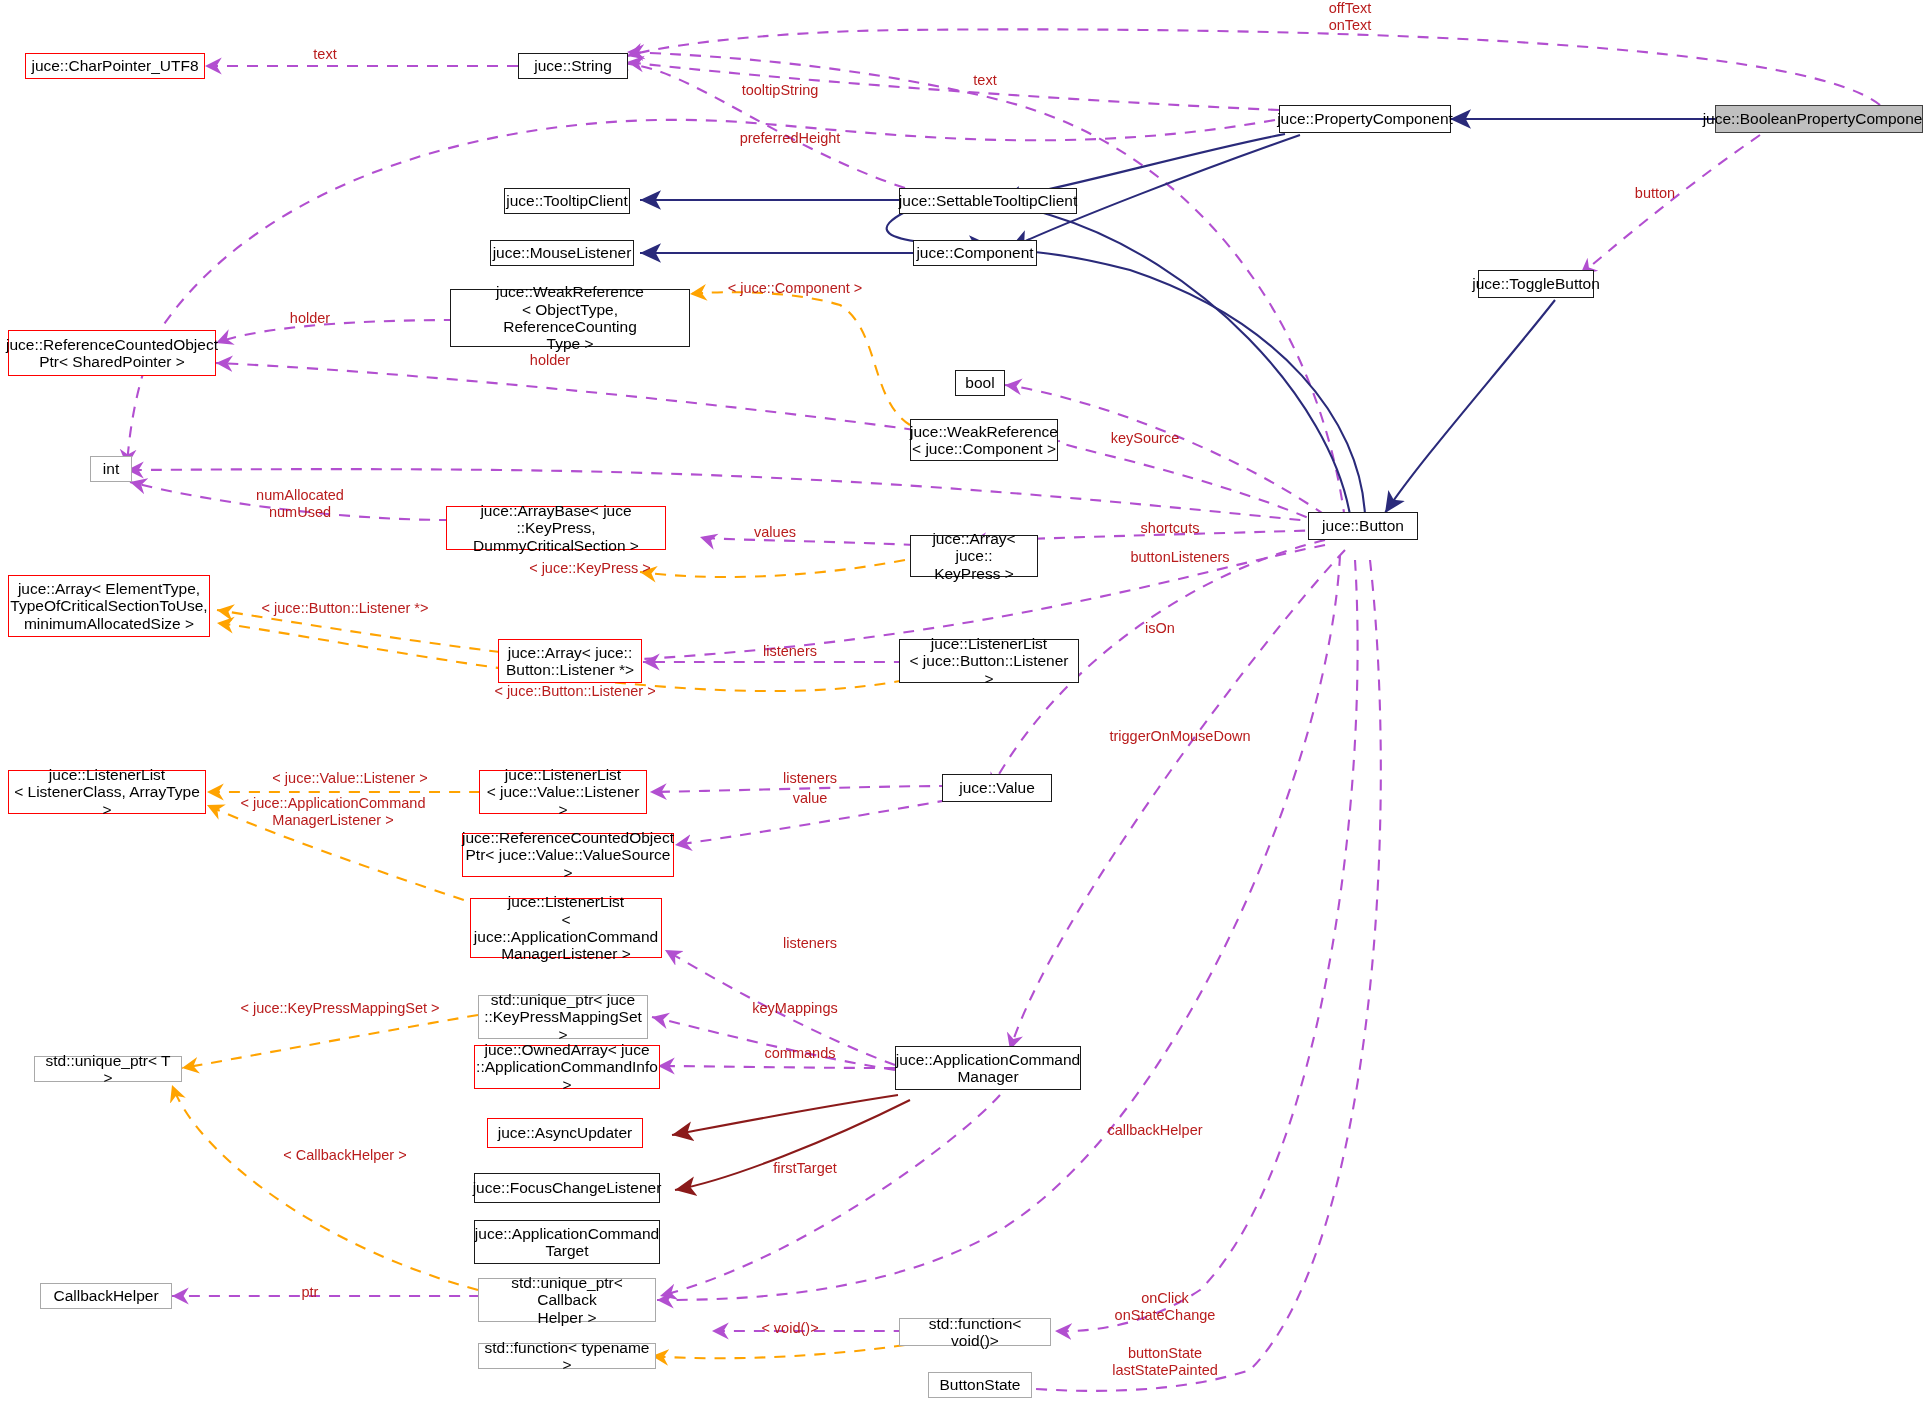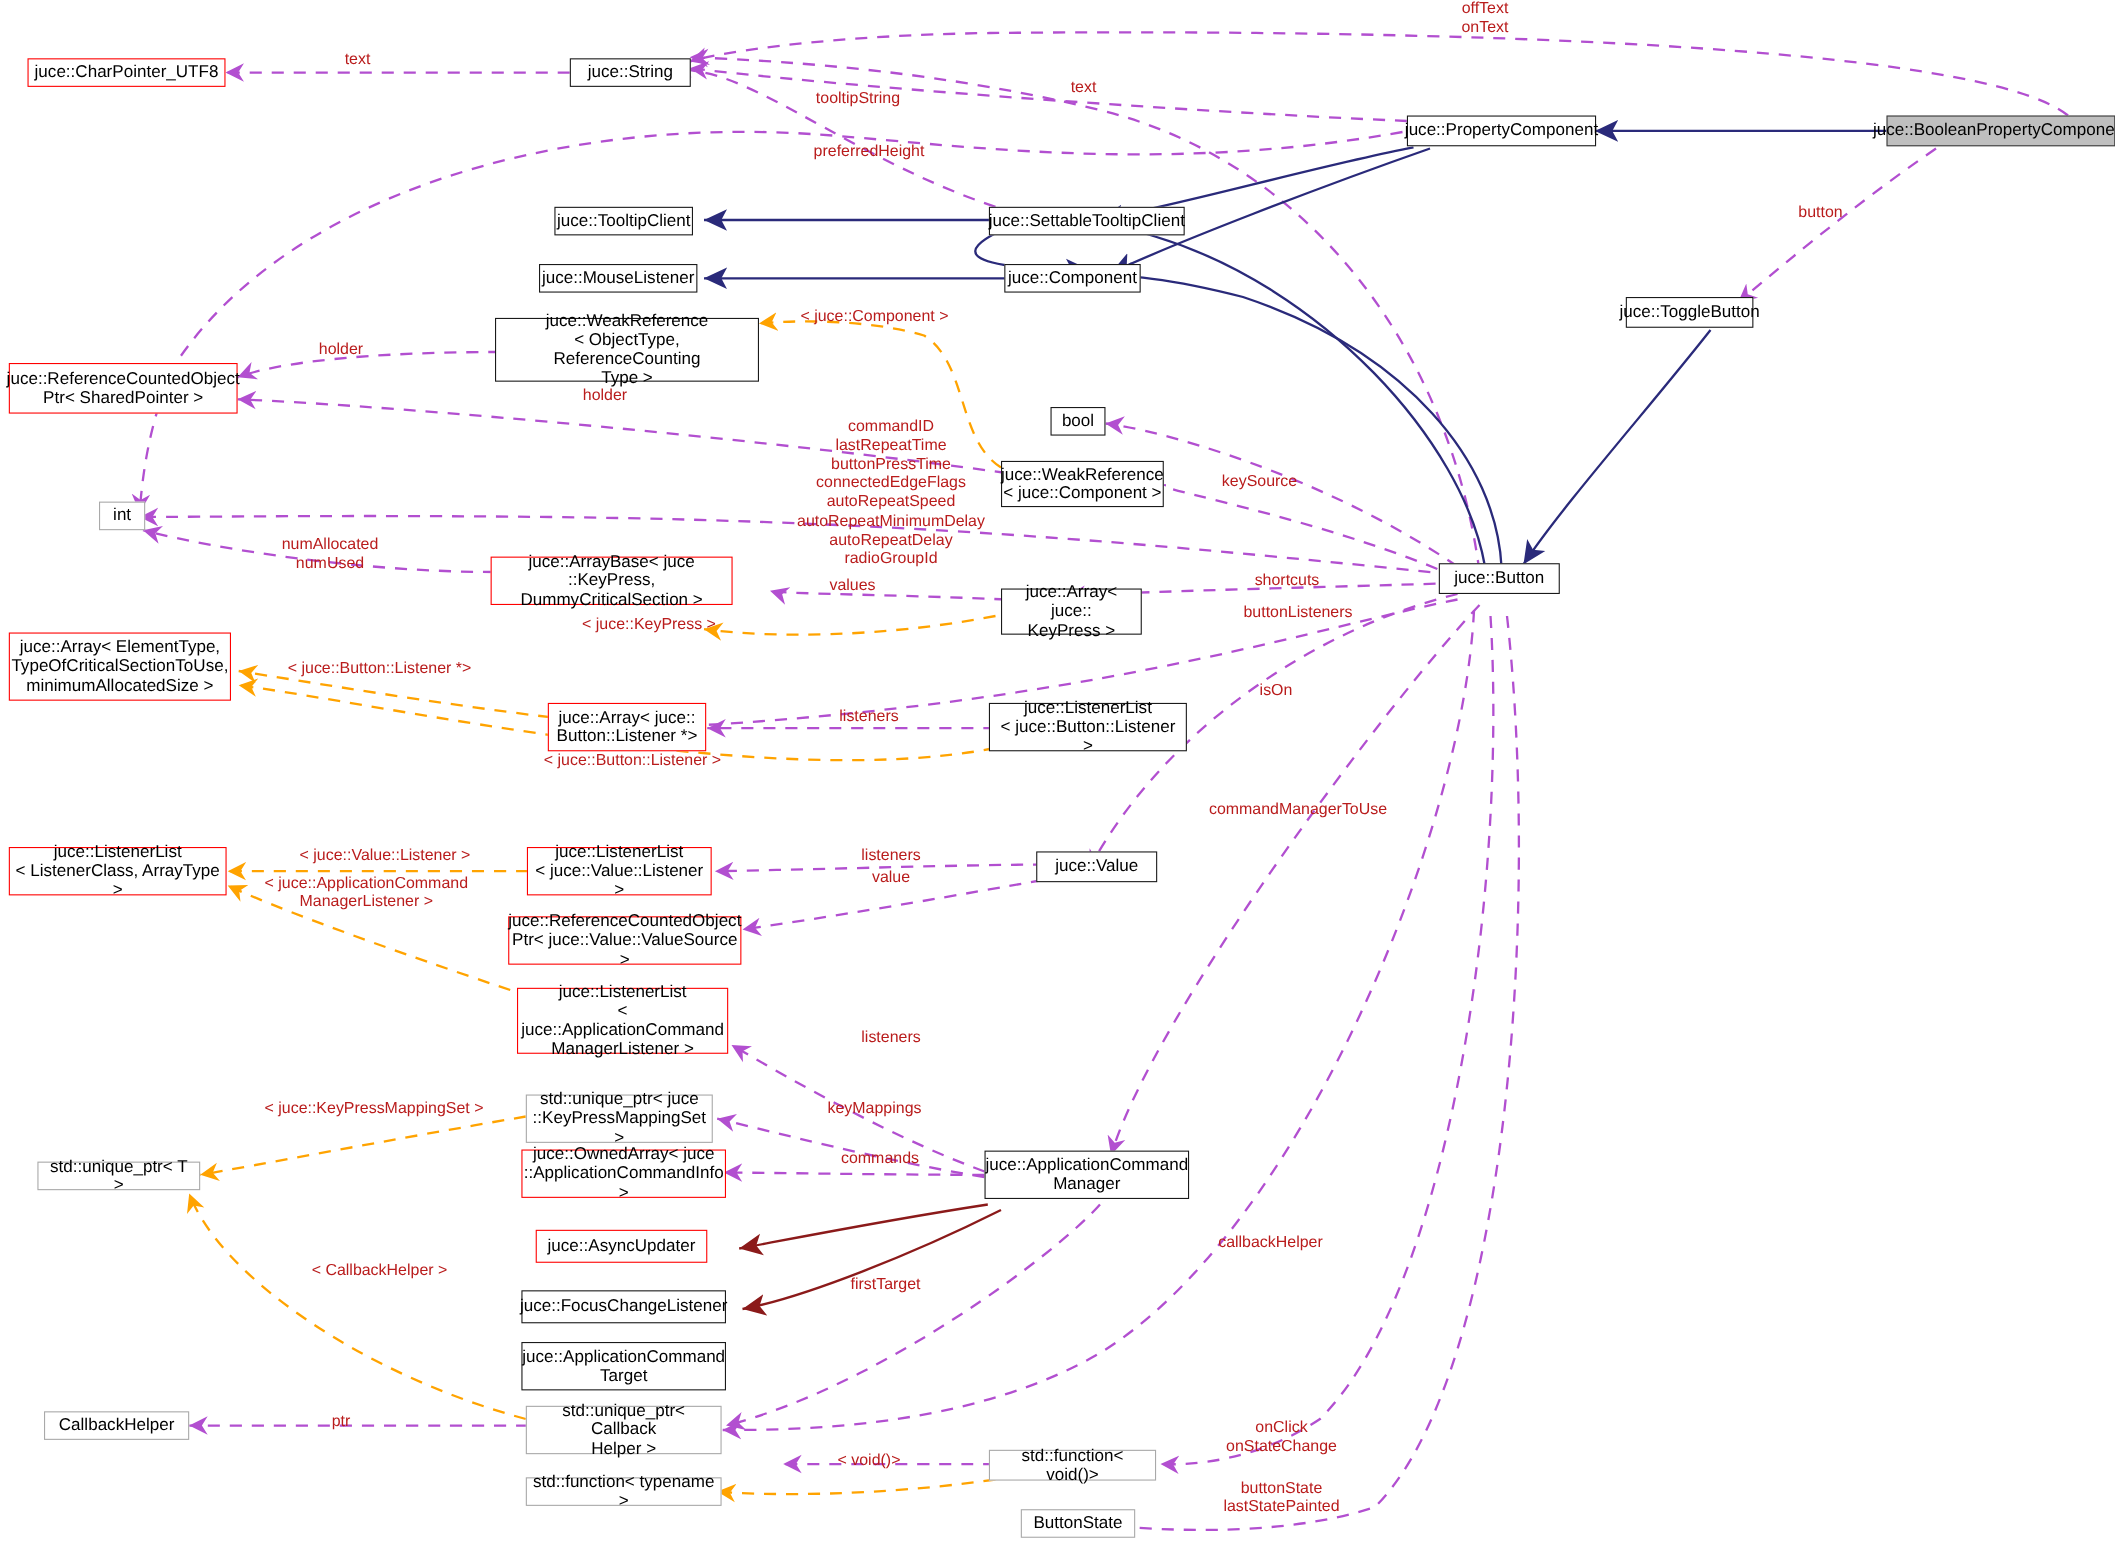--- a/index.html
+++ b/index.html
@@ -252,48 +252,40 @@
   <div class="elabel" style="left:955px; top:72px; width:60px;">text</div>
   <div class="elabel" style="left:715px; top:82px; width:130px;">tooltipString</div>
   <div class="elabel" style="left:715px; top:130px;width:150px;">preferredHeight</div>
   <div class="elabel" style="left:1615px;top:185px;width:80px;">button</div>
 
   <div class="elabel" style="left:270px; top:310px;width:80px;">holder</div>
   <div class="elabel" style="left:510px; top:352px;width:80px;">holder</div>
   <div class="elabel" style="left:700px; top:280px;width:190px;">&lt; juce::Component &gt;</div>
 
   <div class="elabel" style="left:1075px;top:430px;width:140px;">keySource</div>
-  <div class="elabel" style="left:690px; top:380px;width:240px;">commandID
-lastRepeatTime
-buttonPressTime
-connectedEdgeFlags
-autoRepeatSpeed
-autoRepeatMinimumDelay
-autoRepeatDelay
-radioGroupId</div>
 
   <div class="elabel" style="left:230px; top:487px;width:140px;">numAllocated
 numUsed</div>
   <div class="elabel" style="left:730px; top:524px;width:90px;">values</div>
   <div class="elabel" style="left:1110px;top:520px;width:120px;">shortcuts</div>
   <div class="elabel" style="left:1105px;top:549px;width:150px;">buttonListeners</div>
   <div class="elabel" style="left:495px; top:560px;width:190px;">&lt; juce::KeyPress &gt;</div>
 
   <div class="elabel" style="left:230px; top:600px;width:230px;">&lt; juce::Button::Listener *&gt;</div>
   <div class="elabel" style="left:470px; top:683px;width:210px;">&lt; juce::Button::Listener &gt;</div>
   <div class="elabel" style="left:740px; top:643px;width:100px;">listeners</div>
   <div class="elabel" style="left:1125px;top:620px;width:70px;">isOn</div>
 
   <div class="elabel" style="left:235px; top:770px;width:230px;">&lt; juce::Value::Listener &gt;</div>
   <div class="elabel" style="left:218px; top:795px;width:230px;">&lt; juce::ApplicationCommand
 ManagerListener &gt;</div>
   <div class="elabel" style="left:760px; top:770px;width:100px;">listeners</div>
   <div class="elabel" style="left:760px; top:790px;width:100px;">value</div>
 
-  <div class="elabel" style="left:1080px;top:728px;width:200px;">commandManagerToUse</div>
+  <div class="elabel" style="left:1080px;top:728px;width:200px;">triggerOnMouseDown</div>
   <div class="elabel" style="left:760px; top:935px;width:100px;">listeners</div>
   <div class="elabel" style="left:730px; top:1000px;width:130px;">keyMappings</div>
   <div class="elabel" style="left:225px; top:1000px;width:230px;">&lt; juce::KeyPressMappingSet &gt;</div>
   <div class="elabel" style="left:745px; top:1045px;width:110px;">commands</div>
   <div class="elabel" style="left:1075px;top:1122px;width:160px;">callbackHelper</div>
   <div class="elabel" style="left:745px; top:1160px;width:120px;">firstTarget</div>
   <div class="elabel" style="left:255px; top:1147px;width:180px;">&lt; CallbackHelper &gt;</div>
   <div class="elabel" style="left:275px; top:1284px;width:70px;">ptr</div>
   <div class="elabel" style="left:730px; top:1320px;width:120px;">&lt; void()&gt;</div>
   <div class="elabel" style="left:1085px;top:1290px;width:160px;">onClick

